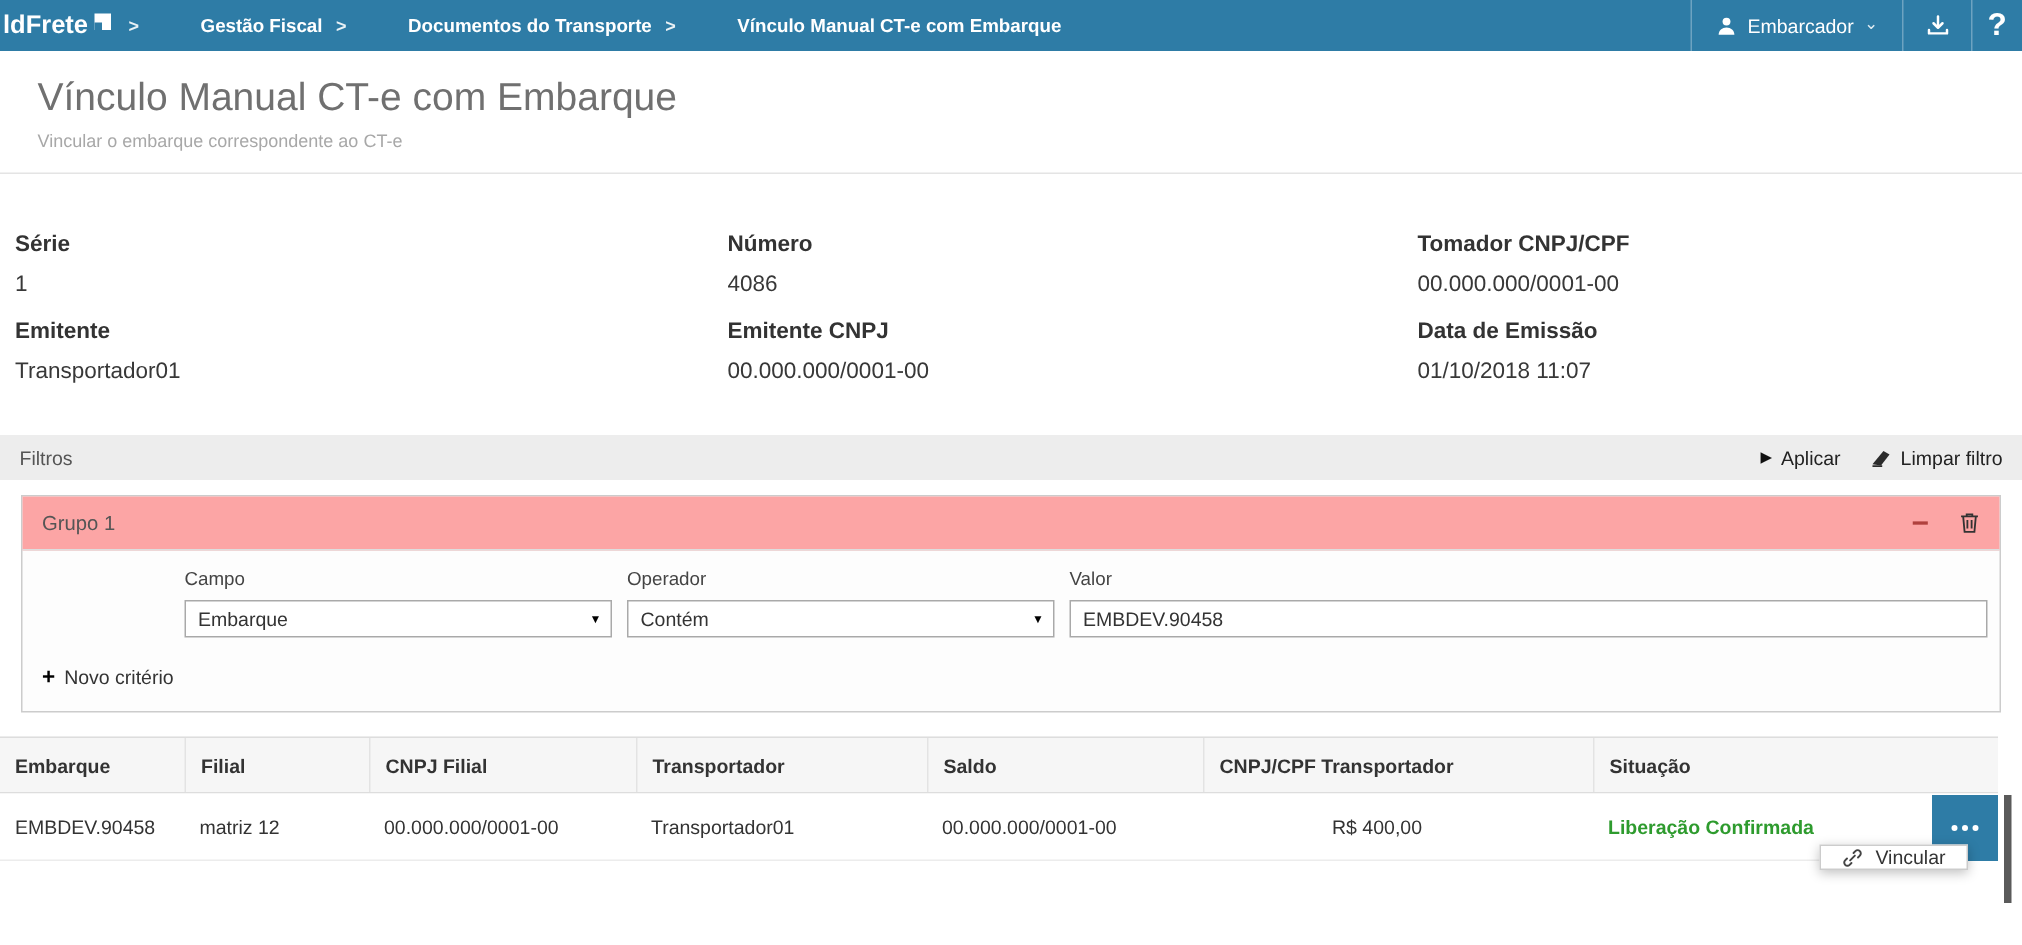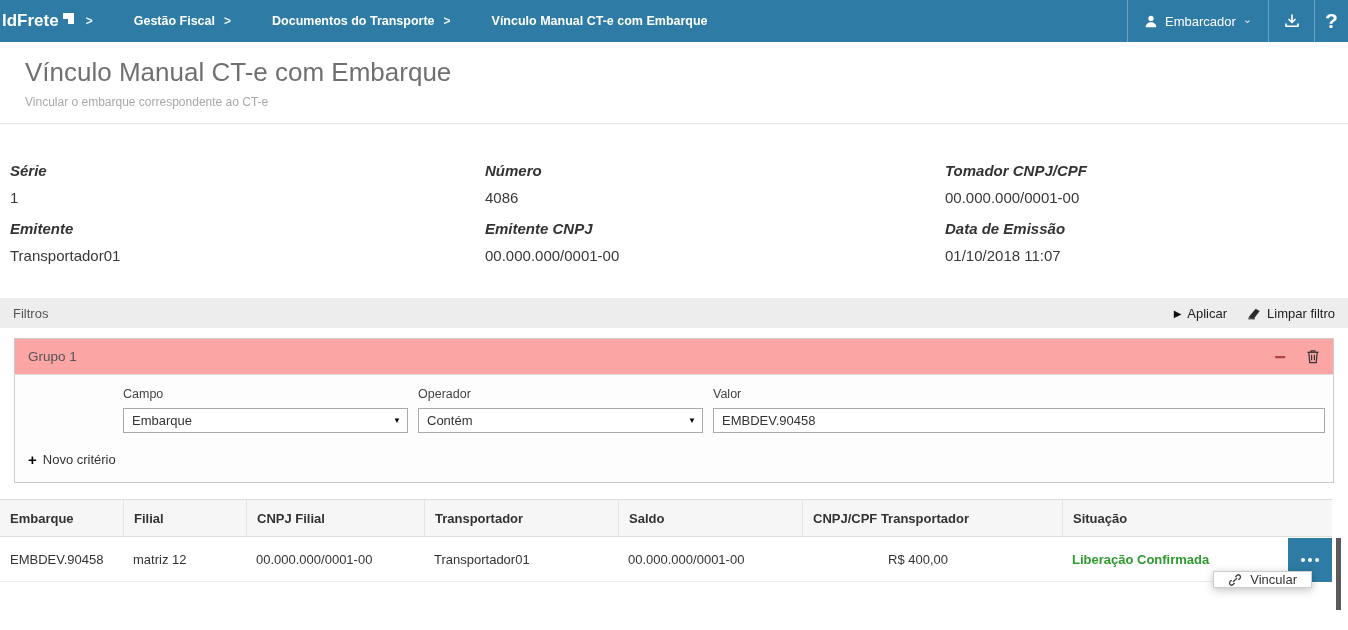--- a/index.html
+++ b/index.html
@@ -1,41 +1,41 @@
 <!DOCTYPE html>
 <html style="--header-bg: #2e7ca6; --success: #2e9b2e; --minus: #b0413e;"><head>
 <meta charset="utf-8">
 <style>
   * { box-sizing: border-box; margin: 0; padding: 0; }
   html,body { width:1348px; height:630px; overflow:hidden; background:#fff;
     font-family:"Liberation Sans", sans-serif; color:#333; }
 
   
-  .topbar { height:42px; background:var(--header-bg,#2e7ca6); display:flex; align-items:stretch; color:#fff; }
+  .topbar { height:34px; background:var(--header-bg,#2e7ca6); display:flex; align-items:stretch; color:#fff; }
   .logo { display:flex; align-items:center; gap:4px; padding-left:2px; font-size:17px; font-weight:bold; }
   .logo-icon { width:11px; height:11px; background:#fff; position:relative; margin-top:-6px; }
   .logo-icon::after { content:""; position:absolute; left:0; bottom:0; width:5px; height:5px; background:var(--header-bg,#2e7ca6); }
   .crumbs { display:flex; align-items:center; gap:9px; margin-left:12px; font-size:12.5px; font-weight:bold; }
   .crumb-sep { font-weight:bold; color:rgba(255,255,255,.9); font-size:12px; }
   .crumb { cursor:default;margin-left:32px; }
   .topbar-right { margin-left:auto; display:flex; align-items:stretch; }
   .user-box { display:flex; align-items:center; gap:7px; padding:0 16px; border-left:1px solid rgba(255,255,255,.3); font-size:13px; }
   .iconbox { display:flex; align-items:center; justify-content:center; width:46px; border-left:1px solid rgba(255,255,255,.3); }
   .helpbox { display:flex; align-items:center; justify-content:center; width:34px; border-left:1px solid rgba(255,255,255,.3); font-size:21px; font-weight:bold; }
   .chev { font-size:11px; opacity:.85; margin-top:-3px; }
 
   
   .page-head { padding:15px 0 14px 25px; border-bottom:1px solid #e4e4e4; }
   .page-title { font-size:26px; font-weight:400; color:#707070; }
   .page-subtitle { font-size:12px; color:#a8a8a8; margin-top:7px; }
 
   
   .info-section { display:grid; grid-template-columns:475px 460px 1fr; padding:38px 10px 20px 10px; }
   .info-field { margin-bottom:14px; }
-  .info-label { font-size:15px; font-weight:700; color:#333; margin-bottom:10px;font-style:italic; }
+  .info-label { font-size:15px; font-weight:700; color:#333; margin-bottom:10px; }
   .info-value { font-size:15px; color:#383838; }
 
   
   .filters-bar { background:#ededed; height:30px; display:flex; align-items:center; padding:0 13px; }
   .filters-title { font-size:13px; color:#555; }
   .filters-actions { margin-left:auto; display:flex; gap:20px; align-items:center; }
   .filter-action { display:flex; align-items:center; gap:6px; font-size:13px; color:#222; cursor:pointer; }
   .play-ico { font-size:10px; color:#111; }
 
   

